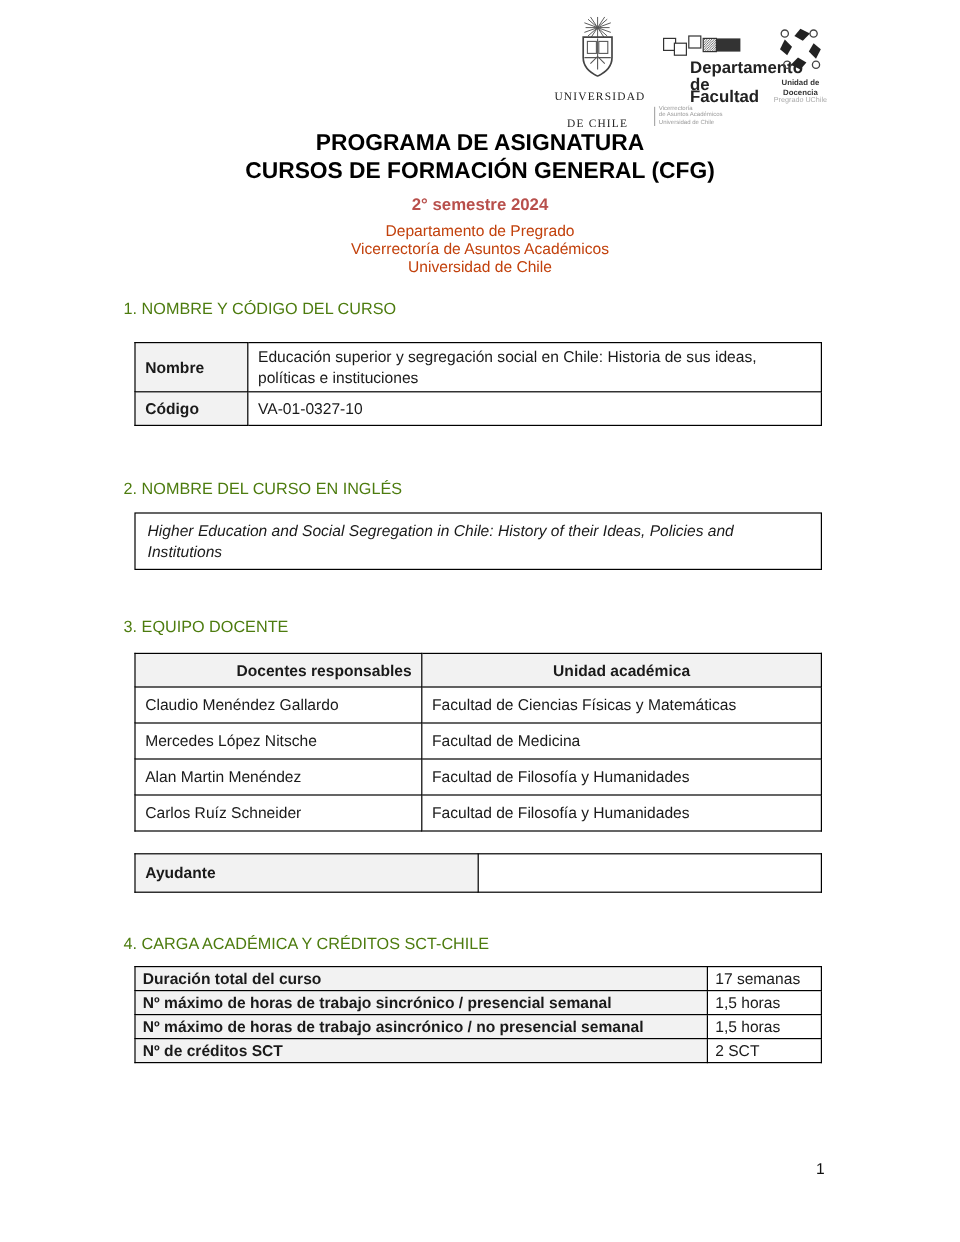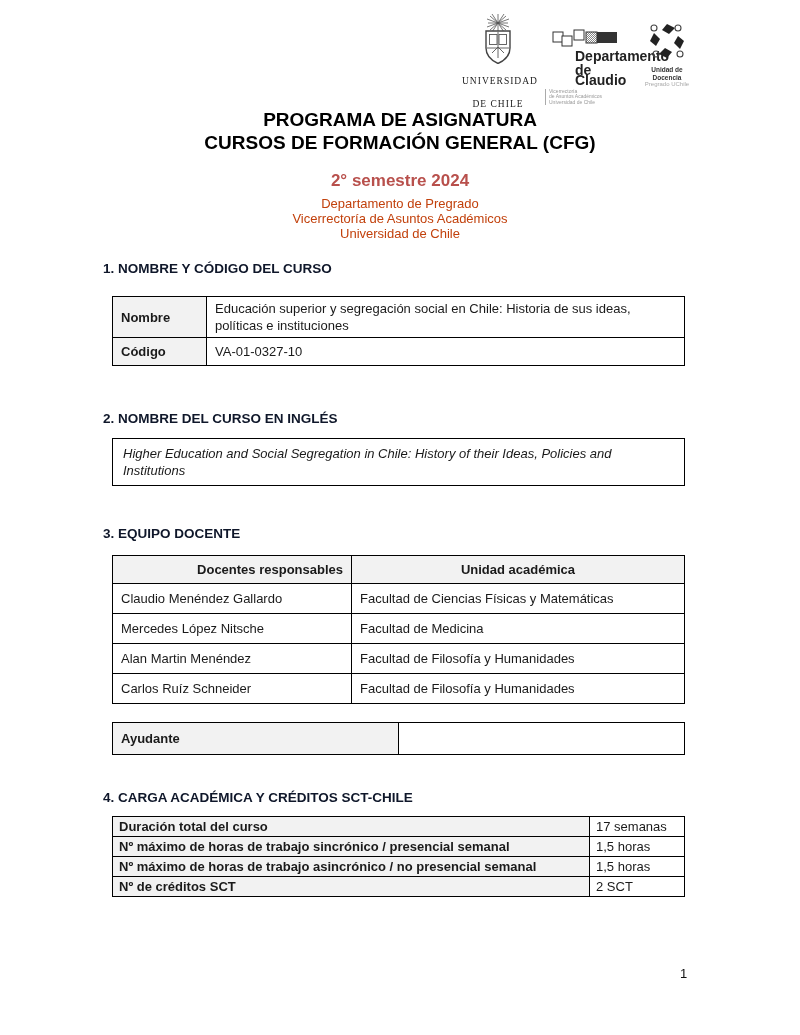--- a/index.html
+++ b/index.html
@@ -14,27 +14,27 @@
   .logo-pregrado { width:80px; margin-top:14px; }
   .logo-pregrado .pg-title { font-size:14px; font-weight:bold; color:#222; line-height:10.5px; margin-top:3px;margin-left:30px; }
   .logo-pregrado .pg-sub { margin-top:3px; border-left:1px solid #aaa; padding-left:3px; font-size:5px; line-height:5.5px; color:#999; }
   .logo-docencia { width:62px; margin-top:5px; text-align:center; }
   .logo-docencia .ud-l1 { font-size:6.5px; font-weight:bold; color:#333; line-height:7.5px; margin-top:3px; }
   .logo-docencia .ud-l2 { font-size:6px; color:#aaa; line-height:7px; }
 
   
   .title-wrap { padding-top:108px; text-align:center; width:100%; }
   .doc-title { font-size:19px; font-weight:bold; line-height:23px; color:#000; }
-  .semester { font-size:17px; font-weight:bold; line-height:22px; margin-top:16px; color:#B8504C; }
+  .semester { font-size:14px; font-weight:bold; line-height:22px; margin-top:5px; color:#B8504C; }
   .subt { font-size:13px; line-height:15px; color:#c2410c; }
   .subt.first { margin-top:4px; }
 
   
   .content { margin-left:103px; width:584px; }
-  .sec-heading { font-size:13.5px; font-weight:bold; color:#0f172a; line-height:16px; }
+  .sec-heading { font-size:13.5px; font-weight:normal; color:#4d7c0f; line-height:16px; }
   .h-s1 { margin-top:20px; }
   .h-s2 { margin-top:45px; }
   .h-s3 { margin-top:40px; }
   .h-s4 { margin-top:35px; }
 
   table { border-collapse:collapse; margin-left:9px; width:573px; table-layout:fixed; }
   table, td, th { border:1px solid #000; }
   table { border-width:1.5px; }
   td { font-size:13px; line-height:17px; vertical-align:middle; padding:5px 8px; }
   .cell-label { background:#F2F2F2; font-weight:bold; }
@@ -103,21 +103,21 @@
             </pattern>
           </defs>
           <rect x="1" y="4" width="10" height="10" fill="#fff" stroke="#333" stroke-width="1"></rect>
           <rect x="10" y="8" width="10" height="10" fill="#fff" stroke="#333" stroke-width="1"></rect>
           <rect x="22" y="2" width="10" height="10" fill="#fff" stroke="#333" stroke-width="1"></rect>
           <rect x="34" y="4" width="11" height="11" fill="url(#hatch)" stroke="#333" stroke-width="1"></rect>
           <rect x="45" y="4" width="20" height="11" fill="#333"></rect>
         </svg>
       </span>
       <div class="pg-title">Departamento</div>
-      <div class="pg-title">de Claudio</div>
+      <div class="pg-title">de Facultad</div>
       <div class="pg-sub">
         <div>Vicerrectoría</div>
         <div>de Asuntos Académicos</div>
         <div>Universidad de Chile</div>
       </div>
     </div>
 
     <div class="logo-docencia">
       <span>
         <svg width="44" height="44" viewBox="0 0 44 44">

